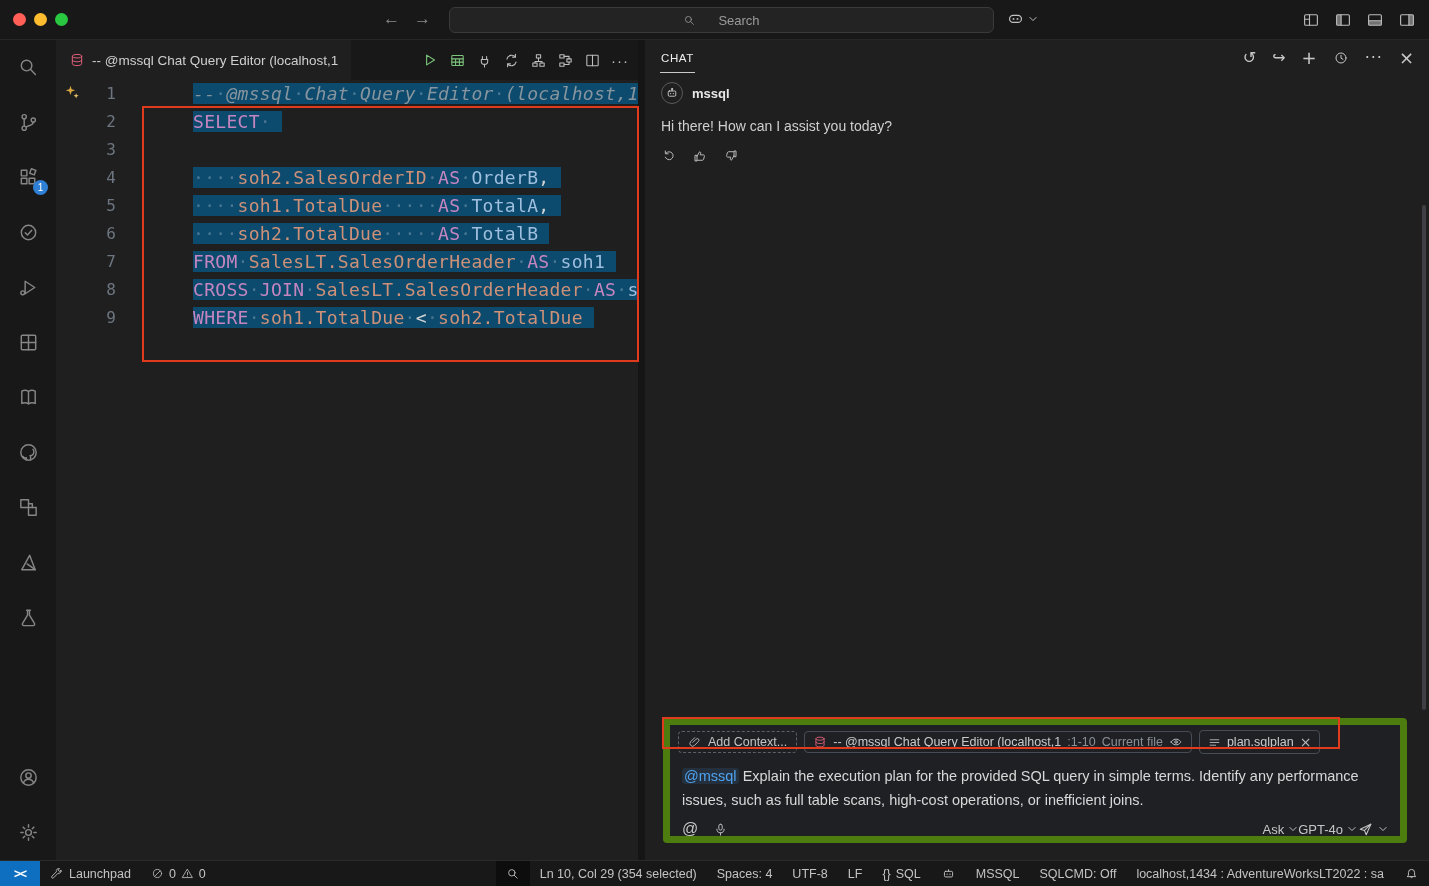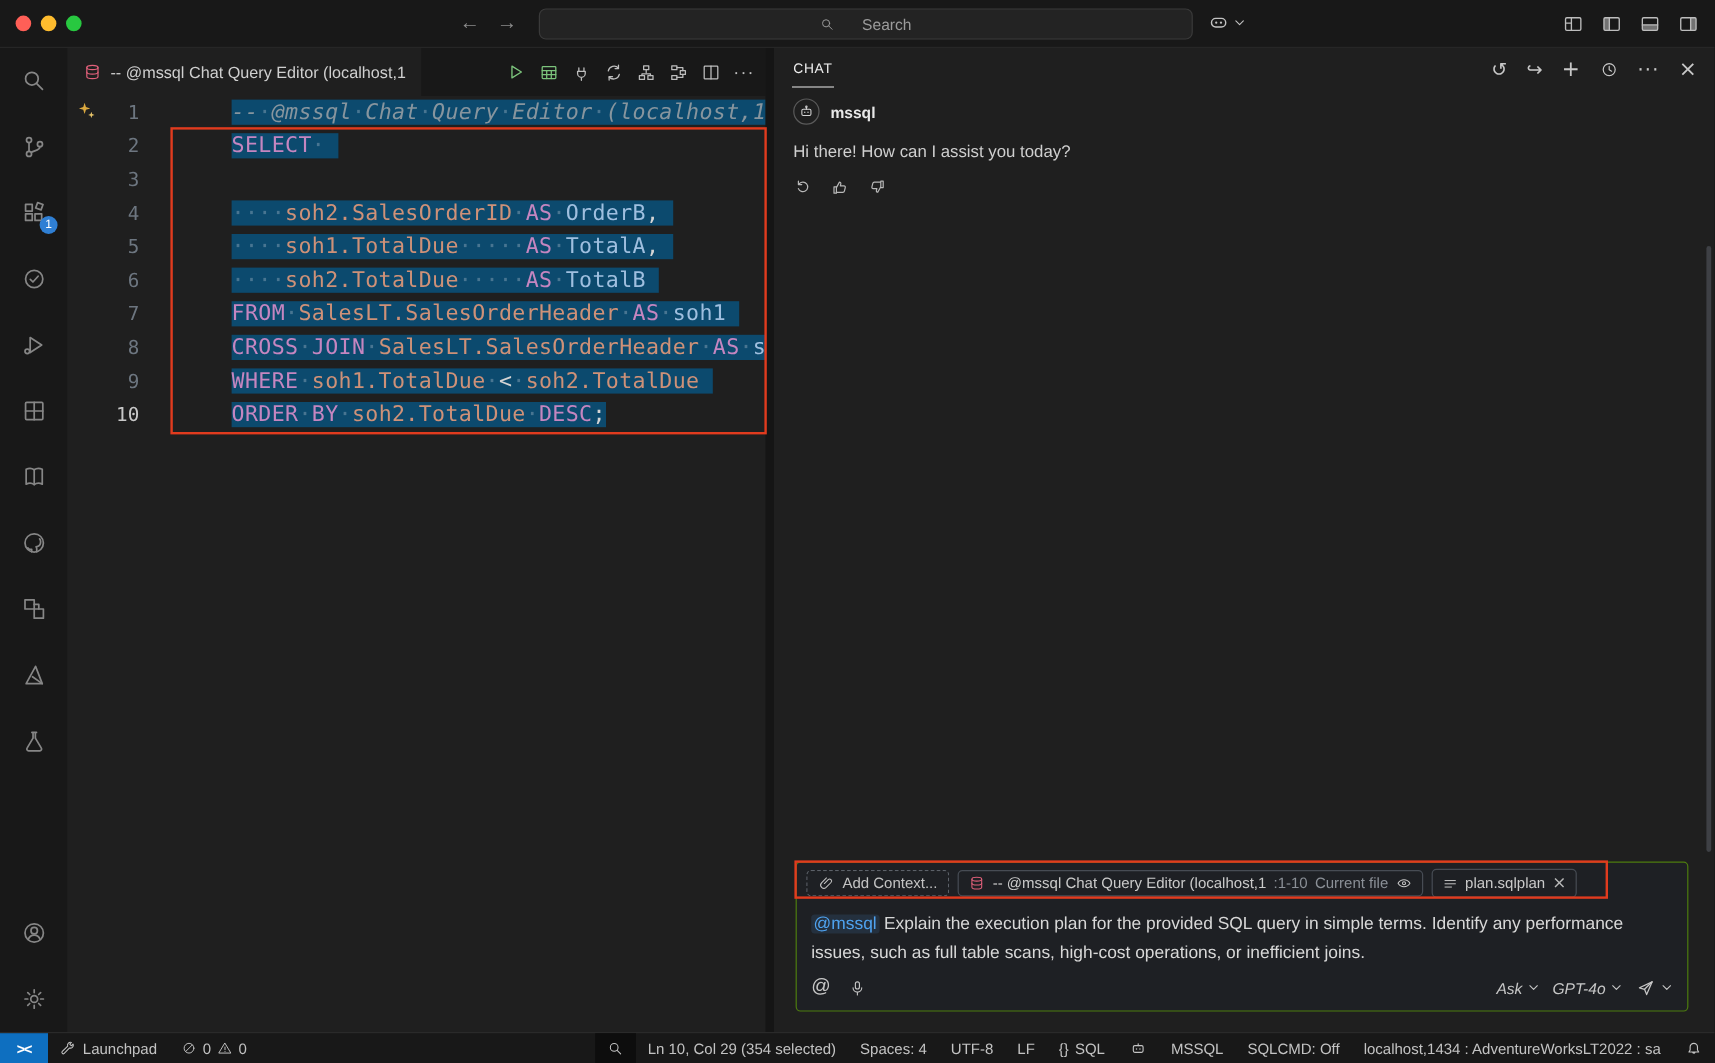--- a/index.html
+++ b/index.html
@@ -60,30 +60,30 @@
 
   .chat-msg { padding:4px 16px 0; }
   .msg-head { display:flex; align-items:center; gap:9px; height:26px; }
   .avatar { width:22px; height:22px; border-radius:50%; border:1px solid #5a5a5a; display:flex; align-items:center; justify-content:center; color:#d5d5d5; }
   .msg-author { font-weight:bold; font-size:13px; color:#e8e8e8; }
   .msg-text { font-size:14px; color:#cfcfcf; margin:10px 0 12px; line-height:20px; }
   .msg-actions { display:flex; align-items:center; gap:15px; color:#b8b8b8; }
 
   .chat-scrollthumb { position:absolute; right:3px; top:165px; width:4px; height:505px; background:#3e4045; border-radius:2px; }
 
-  .chat-input { position:absolute; left:18px; right:22px; bottom:17px; height:125px; border:1px solid #4d7c0f; border-radius:4px; background:#1e2024; }
+  .chat-input { position:absolute; left:18px; right:22px; bottom:17px; height:125px; border:7px solid #4d7c0f; border-radius:4px; background:#1e2024; }
   .chips-row { display:flex; align-items:center; gap:7px; padding:5px 8px; height:34px; }
   .add-context { display:flex; align-items:center; gap:6px; border:1px dashed #5c6169; border-radius:4px; padding:3px 9px; font-size:12.5px; color:#c3c3c3; cursor:pointer; white-space:nowrap; }
   .chip { display:flex; align-items:center; gap:6px; border:1px solid #474c54; border-radius:4px; padding:3px 8px; font-size:12.5px; color:#cacaca; cursor:pointer; white-space:nowrap; }
   .chip .dim { color:#8b9097; }
   .chip-close { color:#b9b9b9; font-size:14px; font-family:"DejaVu Sans", sans-serif; }
   .input-text { padding:5px 12px 2px; font-size:14.5px; line-height:24px; color:#d8d8d8; }
   .mention { color:#4fa3f0; background:rgba(79,163,240,0.13); border-radius:3px; padding:0 2px; }
   .input-toolbar { display:flex; align-items:center; gap:15px; padding:6px 12px 0; color:#c6c6c6; }
-  .itb-right { margin-left:auto; display:flex; align-items:center; gap:11px; font-size:13px; color:#c6c6c6;font-style:italic; }
+  .itb-right { margin-left:auto; display:flex; align-items:center; gap:0; font-size:13px; color:#c6c6c6; }
   .dd { display:flex; align-items:center; gap:4px; cursor:pointer; }
 
   
   .statusbar { position:absolute; left:0; top:860px; width:100%; height:26px; background:#181818; border-top:1px solid #2a2a2a; display:flex; align-items:stretch; font-size:12.5px; color:#c3c3c3; }
   .sb-item { display:flex; align-items:center; gap:5px; padding:0 10px; cursor:pointer; white-space:nowrap; }
   .sb-remote { width:40px; background:#0e6fc0; color:#ffffff; display:flex; align-items:center; justify-content:center; font-weight:bold; font-size:12px; letter-spacing:-1px; }
   .sb-right { margin-left:auto; display:flex; align-items:stretch;justify-content:center; }
   .sb-zoom { background:#0d0d0d; }
 
   
@@ -285,21 +285,20 @@
       <div>
           <div class="code-line"><span class="line-num">1</span><span class="line-text"><span class="sel trail"><span class="tk-cm">--</span><span class="ws">·</span><span class="tk-cm">@mssql</span><span class="ws">·</span><span class="tk-cm">Chat</span><span class="ws">·</span><span class="tk-cm">Query</span><span class="ws">·</span><span class="tk-cm">Editor</span><span class="ws">·</span><span class="tk-cm">(localhost,1434:</span></span></span></div>
           <div class="code-line"><span class="line-num">2</span><span class="line-text"><span class="sel trail"><span class="tk-kw">SELECT</span><span class="ws">·</span></span></span></div>
           <div class="code-line"><span class="line-num">3</span></div>
           <div class="code-line"><span class="line-num">4</span><span class="line-text"><span class="sel trail"><span class="ws">····</span><span class="tk-id">soh2.SalesOrderID</span><span class="ws">·</span><span class="tk-kw">AS</span><span class="ws">·</span><span class="tk-al">OrderB</span><span class="tk-pu">,</span></span></span></div>
           <div class="code-line"><span class="line-num">5</span><span class="line-text"><span class="sel trail"><span class="ws">····</span><span class="tk-id">soh1.TotalDue</span><span class="ws">·····</span><span class="tk-kw">AS</span><span class="ws">·</span><span class="tk-al">TotalA</span><span class="tk-pu">,</span></span></span></div>
           <div class="code-line"><span class="line-num">6</span><span class="line-text"><span class="sel trail"><span class="ws">····</span><span class="tk-id">soh2.TotalDue</span><span class="ws">·····</span><span class="tk-kw">AS</span><span class="ws">·</span><span class="tk-al">TotalB</span></span></span></div>
           <div class="code-line"><span class="line-num">7</span><span class="line-text"><span class="sel trail"><span class="tk-kw">FROM</span><span class="ws">·</span><span class="tk-id">SalesLT.SalesOrderHeader</span><span class="ws">·</span><span class="tk-kw">AS</span><span class="ws">·</span><span class="tk-al">soh1</span></span></span></div>
           <div class="code-line"><span class="line-num">8</span><span class="line-text"><span class="sel trail"><span class="tk-kw">CROSS</span><span class="ws">·</span><span class="tk-kw">JOIN</span><span class="ws">·</span><span class="tk-id">SalesLT.SalesOrderHeader</span><span class="ws">·</span><span class="tk-kw">AS</span><span class="ws">·</span><span class="tk-al">soh2</span></span></span></div>
           <div class="code-line"><span class="line-num">9</span><span class="line-text"><span class="sel trail"><span class="tk-kw">WHERE</span><span class="ws">·</span><span class="tk-id">soh1.TotalDue</span><span class="ws">·</span><span class="tk-op">&lt;</span><span class="ws">·</span><span class="tk-id">soh2.TotalDue</span></span></span></div>
-          <div class="code-line"><span class="line-num active">10</span><span class="line-text"><span class="sel"><span class="tk-kw">ORDER</span><span class="ws">·</span><span class="tk-kw">BY</span><span class="ws">·</span><span class="tk-id">soh2.TotalDue</span><span class="ws">·</span><span class="tk-kw">DESC</span><span class="tk-pu">;</span></span></span></div>
         </div>
     </div>
   </div>
 
   <div class="sash"></div>
 
   <div class="chat">
     <div class="chat-header">
       <span class="chat-title">CHAT</span>
       <div class="chat-header-actions">

